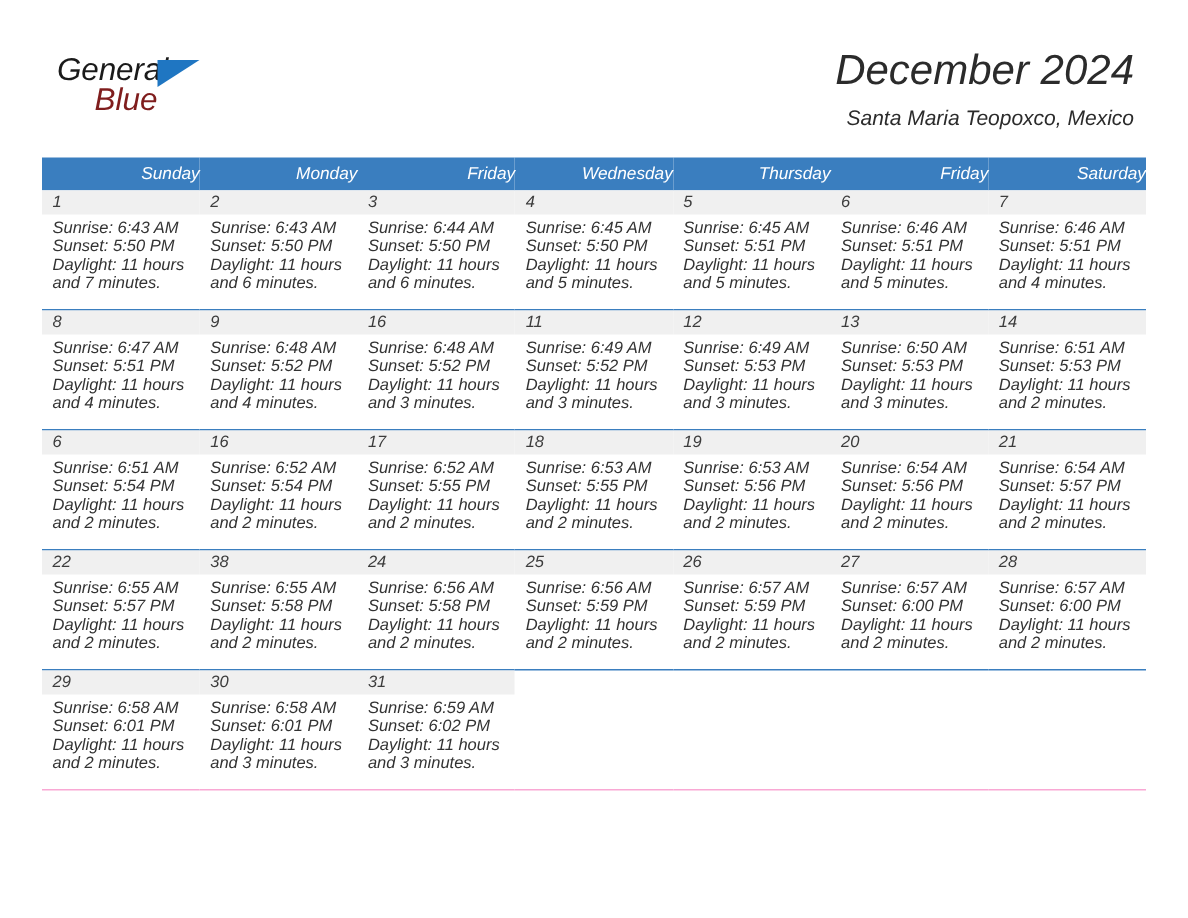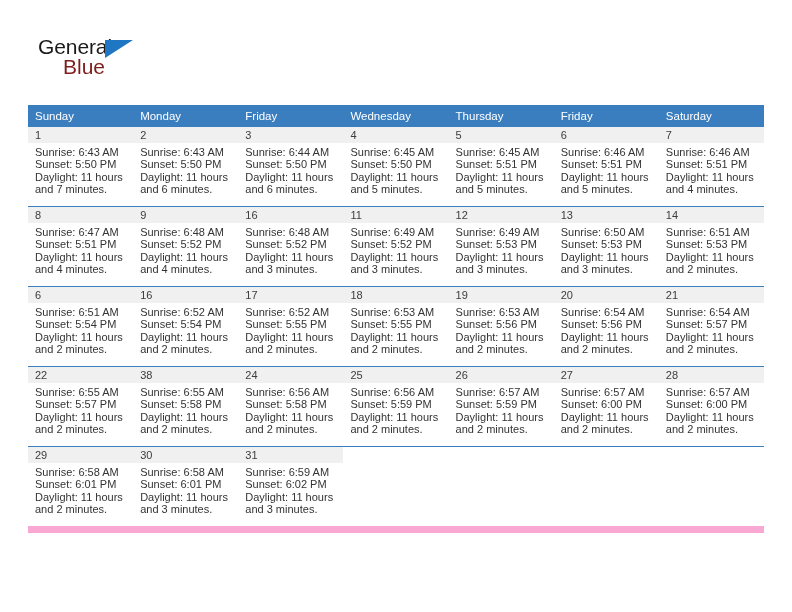--- a/index.html
+++ b/index.html
@@ -12,20 +12,21 @@
     background: #ffffff;
     font-family: "Liberation Sans", sans-serif;
     -webkit-font-smoothing: antialiased;
     overflow: hidden;
   }
   .page {
     position: relative;
     width: 792px;
     height: 612px;
     box-sizing: border-box;
+    font-style: italic;
   }
 
   
   .top {
     position: absolute;
     left: 0;
     top: 0;
     width: 792px;
     height: 100px;
   }
@@ -91,38 +92,38 @@
     top: 105px;
     width: 736px;
     border-collapse: collapse;
     table-layout: fixed;
   }
   .cal th {
     background: #3a7ebf;
     color: #ffffff;
     font-size: 11.5px;
     font-weight: normal;
-    text-align: left;
+    text-align: right;
     padding: 5px 0 5px 7px;
     height: 11px;
     border: none;
   }
   .cal td {
     width: 105.14px;
     height: 79px;
     vertical-align: top;
     padding: 0;
     border: none;
     background: #ffffff;
   }
   .cal tbody tr {
     border-bottom: 1px solid #3a7ebf;
   }
   .cal tbody tr:last-child {
-    border-bottom: 7px solid #f9a8d4;
+    border-bottom: 1px solid #f9a8d4;
   }
   .daycell {
     position: relative;
     height: 79px;
     box-sizing: border-box;
   }
   .daycell.filled .daynum-band {
     background: #f0f0f0;
   }
   .daynum-band {
@@ -156,20 +157,24 @@
 <div class="page">
 
   <div class="top">
 
     <div class="logo">
       <span class="logo-general">General</span>
       <span class="logo-tri"></span>
       <span class="logo-blue">Blue</span>
     </div>
 
+    <div class="title-block">
+      <div class="cal-title">December 2024</div>
+      <div class="cal-sub">Santa Maria Teopoxco, Mexico</div>
+    </div>
 
   </div>
 
   <table class="cal">
     <thead>
       <tr id="weekday-row">
           <th>Sunday</th>
           <th>Monday</th>
           <th>Friday</th>
           <th>Wednesday</th>

